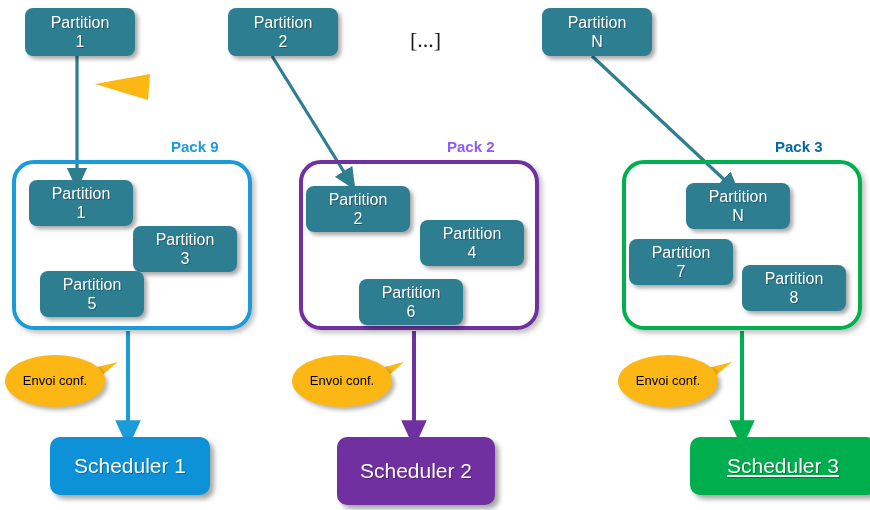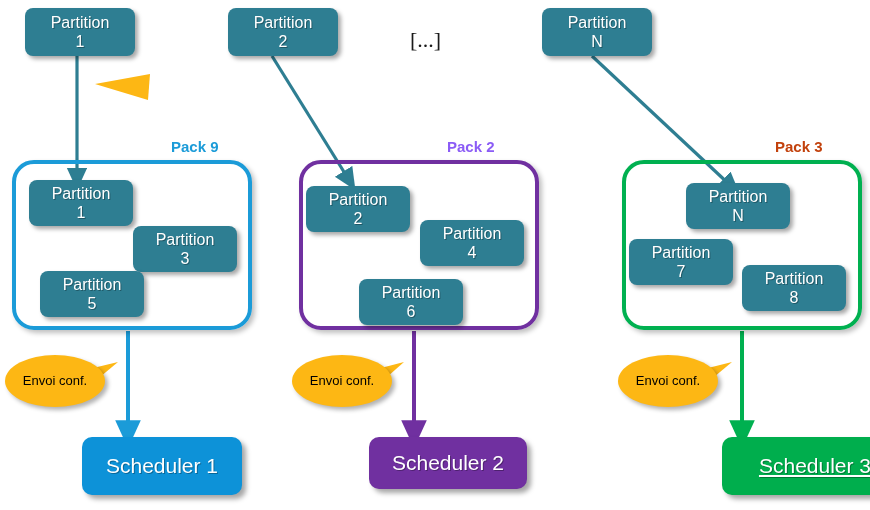--- a/index.html
+++ b/index.html
@@ -45,36 +45,35 @@
 
   .packlabel{
     position:absolute;
     font-weight:bold;
     font-size:15px;
     letter-spacing:0px;
     white-space:nowrap;
   }
   .packlabel.p1{color:#1b9bd8;}
   .packlabel.p2{color:#8b5cf6;}
-  .packlabel.p3{color:#c2410c;}
+  .packlabel.p3{color:#0369a1;}
 
   
   .scheduler{
     position:absolute;
     border-radius:10px;
     color:#fff;
     font-size:21px;
     display:flex;
     align-items:center;
     justify-content:center;
     box-shadow:4px 4px 5px rgba(0,0,0,0.35);
     text-shadow:1px 1px 0 rgba(0,0,0,0.30);
     box-sizing:border-box;
     white-space:nowrap;
-    margin-left:32px;
   }
   .scheduler.s1{background:#0d92d8;}
   .scheduler.s2{background:#7030a0;}
   .scheduler.s3{background:#00ae4d;}
 
   
   .callout{
     position:absolute;
     background:#fdb714;
     border-radius:50%;
@@ -193,21 +192,21 @@
   </div>
   <div class="partition" style="left:359px;top:279px;width:104px;height:46px;">
     <span class="pname">Partition</span>
     <span class="pnum">6</span>
   </div>
 
   <div class="callout" style="left:292px;top:355px;width:100px;height:52px;">
     <span>Envoi conf.</span>
   </div>
 
-  <div class="scheduler s2" style="left:337px;top:437px;width:158px;height:52px;">
+  <div class="scheduler s2" style="left:337px;top:437px;width:158px;height:68px;">
     <span>Scheduler 2</span>
   </div>
 
   <div class="packlabel p3" style="left:775px;top:138px;">Pack 3</div>
   <div class="pack p3" style="left:622px;top:160px;width:240px;height:170px;"></div>
 
   <div class="partition" style="left:686px;top:183px;width:104px;height:46px;">
     <span class="pname">Partition</span>
     <span class="pnum">N</span>
   </div>

